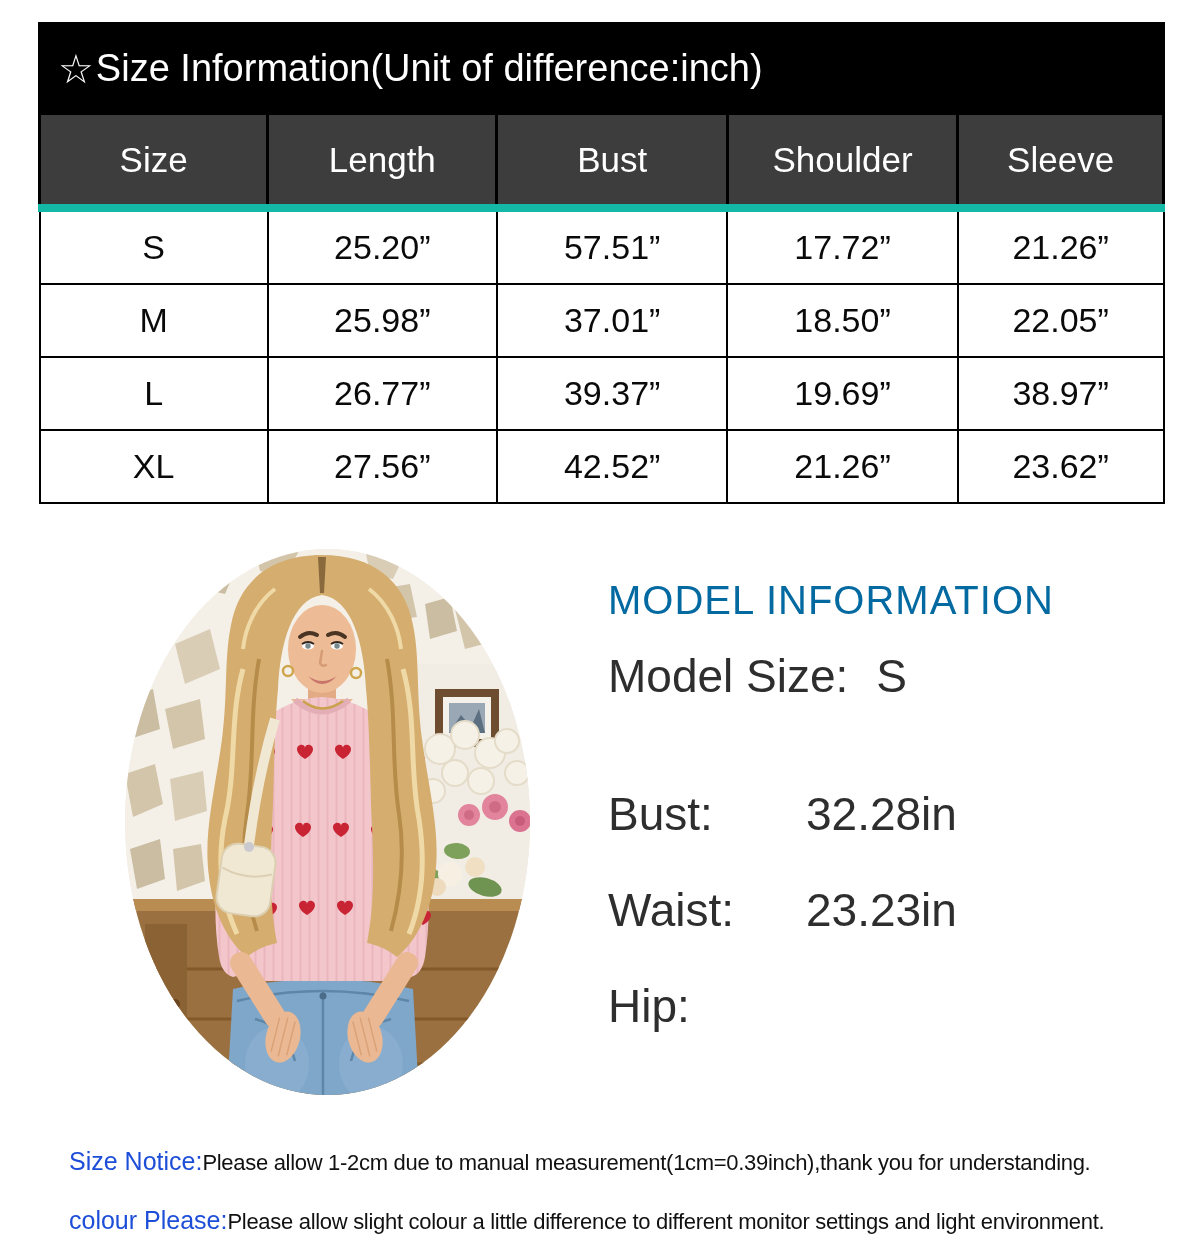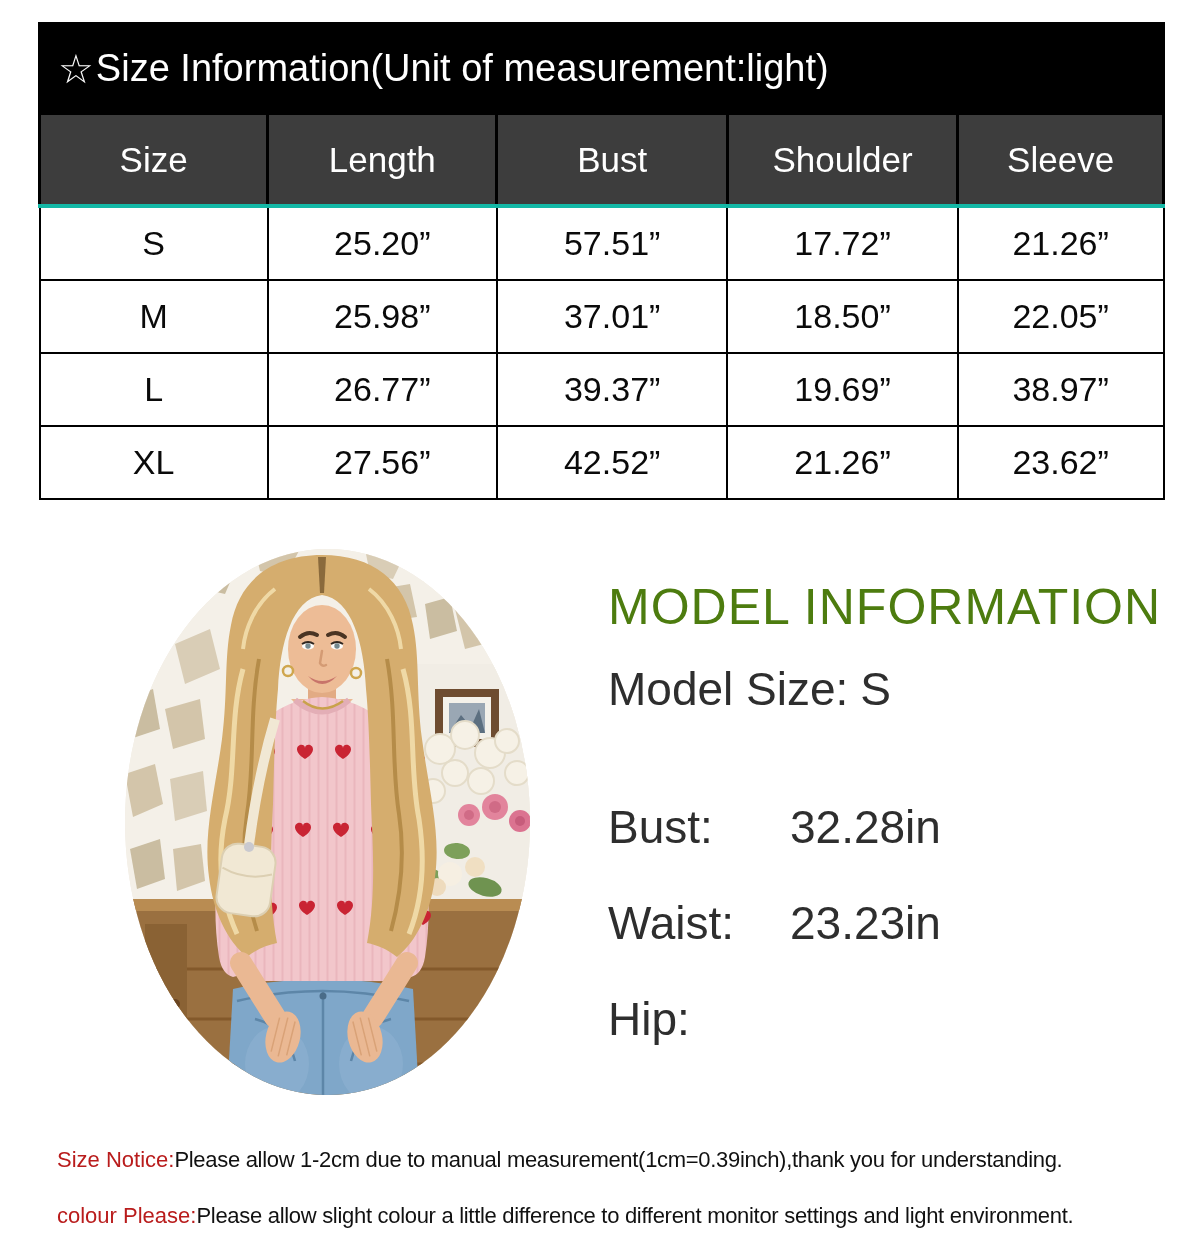--- a/index.html
+++ b/index.html
@@ -9,48 +9,48 @@
   .titlebar{position:absolute;left:38px;top:22px;width:1127px;height:93px;background:#000;
             color:#fff;display:flex;align-items:center;padding-left:20px;box-sizing:border-box;
             font-size:38px;letter-spacing:0px;}
   .titlebar .star{margin-right:2px;font-size:40px;}
   
   table.sizes{position:absolute;left:38px;top:115px;width:1127px;border-collapse:collapse;
               table-layout:fixed;}
   table.sizes col.c1{width:20.3%} table.sizes col.c2{width:20.4%}
   table.sizes col.c3{width:20.5%} table.sizes col.c4{width:20.5%} table.sizes col.c5{width:18.3%}
   table.sizes th{background:#3d3d3d;color:#fff;font-weight:400;font-size:35px;height:87px;
-                 border:3px solid #000;border-top:none;border-bottom:4px solid #14b8a6;}
+                 border:3px solid #000;border-top:none;border-bottom:8px solid #14b8a6;}
   table.sizes td{background:#fff;color:#0a0a0a;font-size:34px;height:69px;text-align:center;
                  border:2px solid #000;}
   
   .content{position:absolute;left:0;top:473px;width:1200px;height:647px;}
   .oval{position:absolute;left:125px;top:76px;width:405px;height:546px;border-radius:50%;
         overflow:hidden;background:#f1ece2;}
   .oval svg{display:block;}
   .model-info{position:absolute;left:608px;top:105px;}
-  .mi-title{margin:0;font-size:50px;font-weight:400;letter-spacing:1px;color:#4d7c0f;}
-  .mi-row{display:flex;margin-top:42px;font-size:46px;color:#2e2e2e;}
+  .mi-title{margin:0;font-size:40px;font-weight:400;letter-spacing:1px;color:#0369a1;}
+  .mi-row{display:flex;margin-top:42px;font-size:46px;color:#2e2e2e;gap:16px;}
   .mi-row:first-of-type{margin-top:26px;}
   .mi-label{min-width:170px;}
   .mi-value{margin-left:12px;}
   
   .notices{position:absolute;left:57px;top:1147px;width:1125px;}
   .notices p{margin:0;font-size:22px;color:#111;letter-spacing:-0.3px;}
   .notices p + p{margin-top:30px;}
-  .notice-label{color:#b91c1c;font-size:22px;letter-spacing:0;}
+  .notice-label{color:#1d4ed8;font-size:25px;letter-spacing:0;margin-left:12px;}
 </style>
 </head>
 <body>
 
 <div class="sheet">
 
   <div class="titlebar">
     <span class="star">☆</span>
-      <span>Size Information(Unit of measurement:light)</span>
+      <span>Size Information(Unit of difference:inch)</span>
   </div>
 
   <table class="sizes">
     <colgroup>
         <col class="c1">
         <col class="c2">
         <col class="c3">
         <col class="c4">
         <col class="c5">
       </colgroup>

